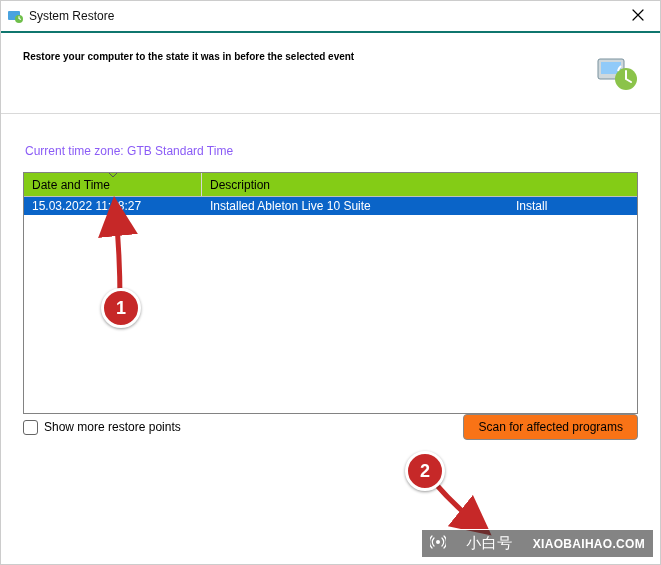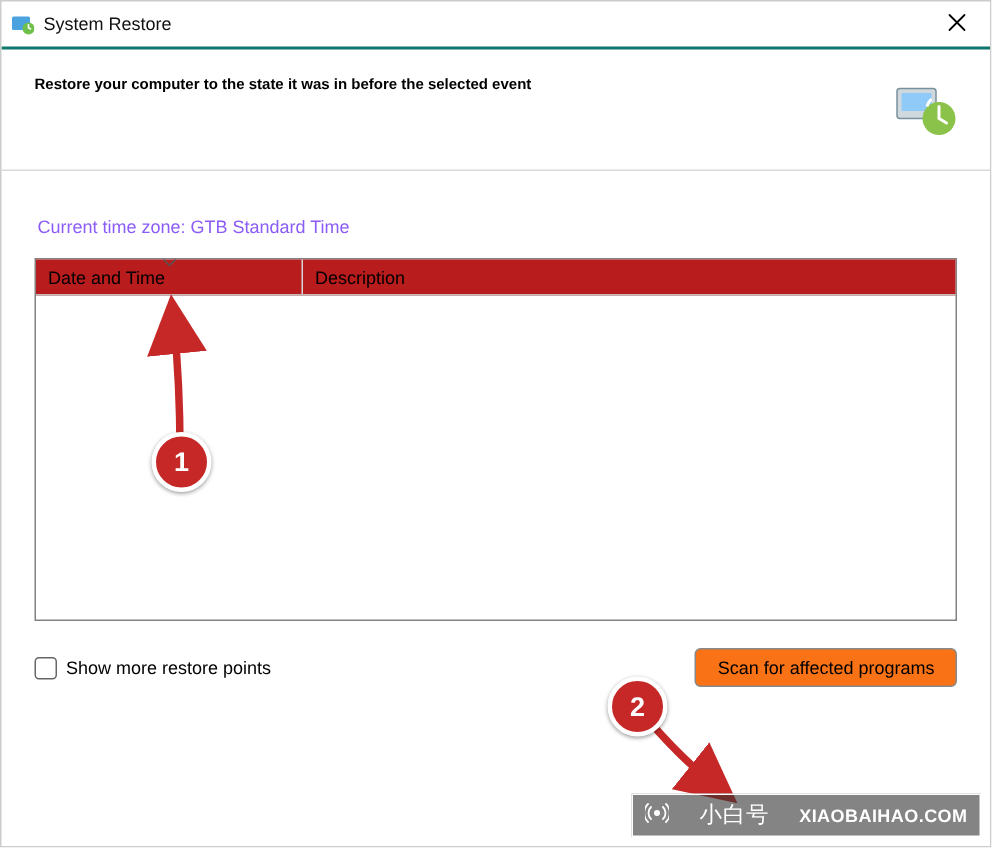--- a/index.html
+++ b/index.html
@@ -10,37 +10,37 @@
   .titlebar .spacer{flex:1}
   .close-btn{width:44px;height:30px;display:flex;align-items:center;justify-content:center;cursor:default;margin-right:-6px}
   .close-btn svg{width:12px;height:12px}
   .header{padding:16px 22px 10px 22px;display:flex;align-items:flex-start}
   .header .heading{font-size:10px;font-weight:700;color:#000;flex:1;padding-top:2px}
   .header .restore-icon{width:46px;height:46px;margin-left:10px}
   .divider{height:1px;background:#d9d9d9;margin:8px 0 0 0}
   .content{padding:10px 22px 0 22px}
   .tz{font-size:12px;color:#8b5cf6;margin:20px 0 14px 2px}
   .table-wrap{border:1px solid #828282;background:#fff}
-  .thead{display:flex;background:#b91c1c;height:23px;border-bottom:1px solid #bfbfbf;position:relative}
+  .thead{display:flex;background:#84cc16;height:23px;border-bottom:1px solid #bfbfbf;position:relative}
   .th{display:flex;align-items:center;padding:0 8px;font-size:12px;color:#000;border-right:1px solid #d6d6d6;box-sizing:border-box;white-space:nowrap}
   .th:last-child{border-right:none}
   .th.col-dt{width:178px;position:relative}
   .th.col-desc{width:306px}
   .th.col-type{flex:1}
   .sort-ind{position:absolute;top:-1px;left:50%;transform:translateX(-50%);}
   .sort-ind svg{width:10px;height:6px;display:block}
   .tbody{min-height:216px}
   .tr{display:flex;height:18px}
   .tr.selected{background:#0a64c8;color:#fff}
   .td{display:flex;align-items:center;padding:0 8px;font-size:12px;box-sizing:border-box;white-space:nowrap;overflow:hidden}
   .td.col-dt{width:178px}
   .td.col-desc{width:306px}
   .td.col-type{flex:1}
   .tr.empty .td{height:18px}
-  .bottom-row{display:flex;align-items:center;margin-top:18px}
+  .bottom-row{display:flex;align-items:center;}
   .check-wrap{display:flex;align-items:center;gap:6px;font-size:12px}
   .chk{width:15px;height:15px;border:1px solid #666;border-radius:3px;background:#fff;box-sizing:border-box}
   .spacer2{flex:1}
   .btn{height:26px;padding:0 14px;border:1px solid #888;border-radius:4px;background:#f97316;font-size:12px;font-family:inherit;cursor:default;line-height:24px}
   
   .anno{position:absolute;pointer-events:none}
   .badge{width:34px;height:34px;border-radius:50%;background:#c62828;border:3px solid #fff;box-shadow:0 1px 3px rgba(0,0,0,.4);display:flex;align-items:center;justify-content:center;color:#fff;font-size:18px;font-weight:700}
   .arrow-svg{position:absolute;overflow:visible}
   
   .wm{position:absolute;right:6px;bottom:6px;padding:4px 8px;background:rgba(50,50,50,.6);color:#fff;border:1px solid #fff;font-size:12px;display:flex;align-items:center;gap:20px}
@@ -98,20 +98,25 @@
             <svg viewBox="0 0 10 6">
                 <path d="M1 1l4 4 4-4" stroke="#555" stroke-width="1" fill="none"></path>
               </svg>
           </span>
         </div>
         <div class="th col-desc">
           <span>Description</span>
         </div>
       </div>
       <div class="tbody">
+        <div class="tr selected">
+          <div class="td col-dt">15.03.2022 11:48:27</div>
+          <div class="td col-desc">Installed Ableton Live 10 Suite</div>
+          <div class="td col-type">Install</div>
+        </div>
         <div class="tr empty">
             <div class="td col-dt"></div>
             <div class="td col-desc"></div>
             <div class="td col-type"></div>
           </div>
         <div class="tr empty">
             <div class="td col-dt"></div>
             <div class="td col-desc"></div>
             <div class="td col-type"></div>
           </div>

